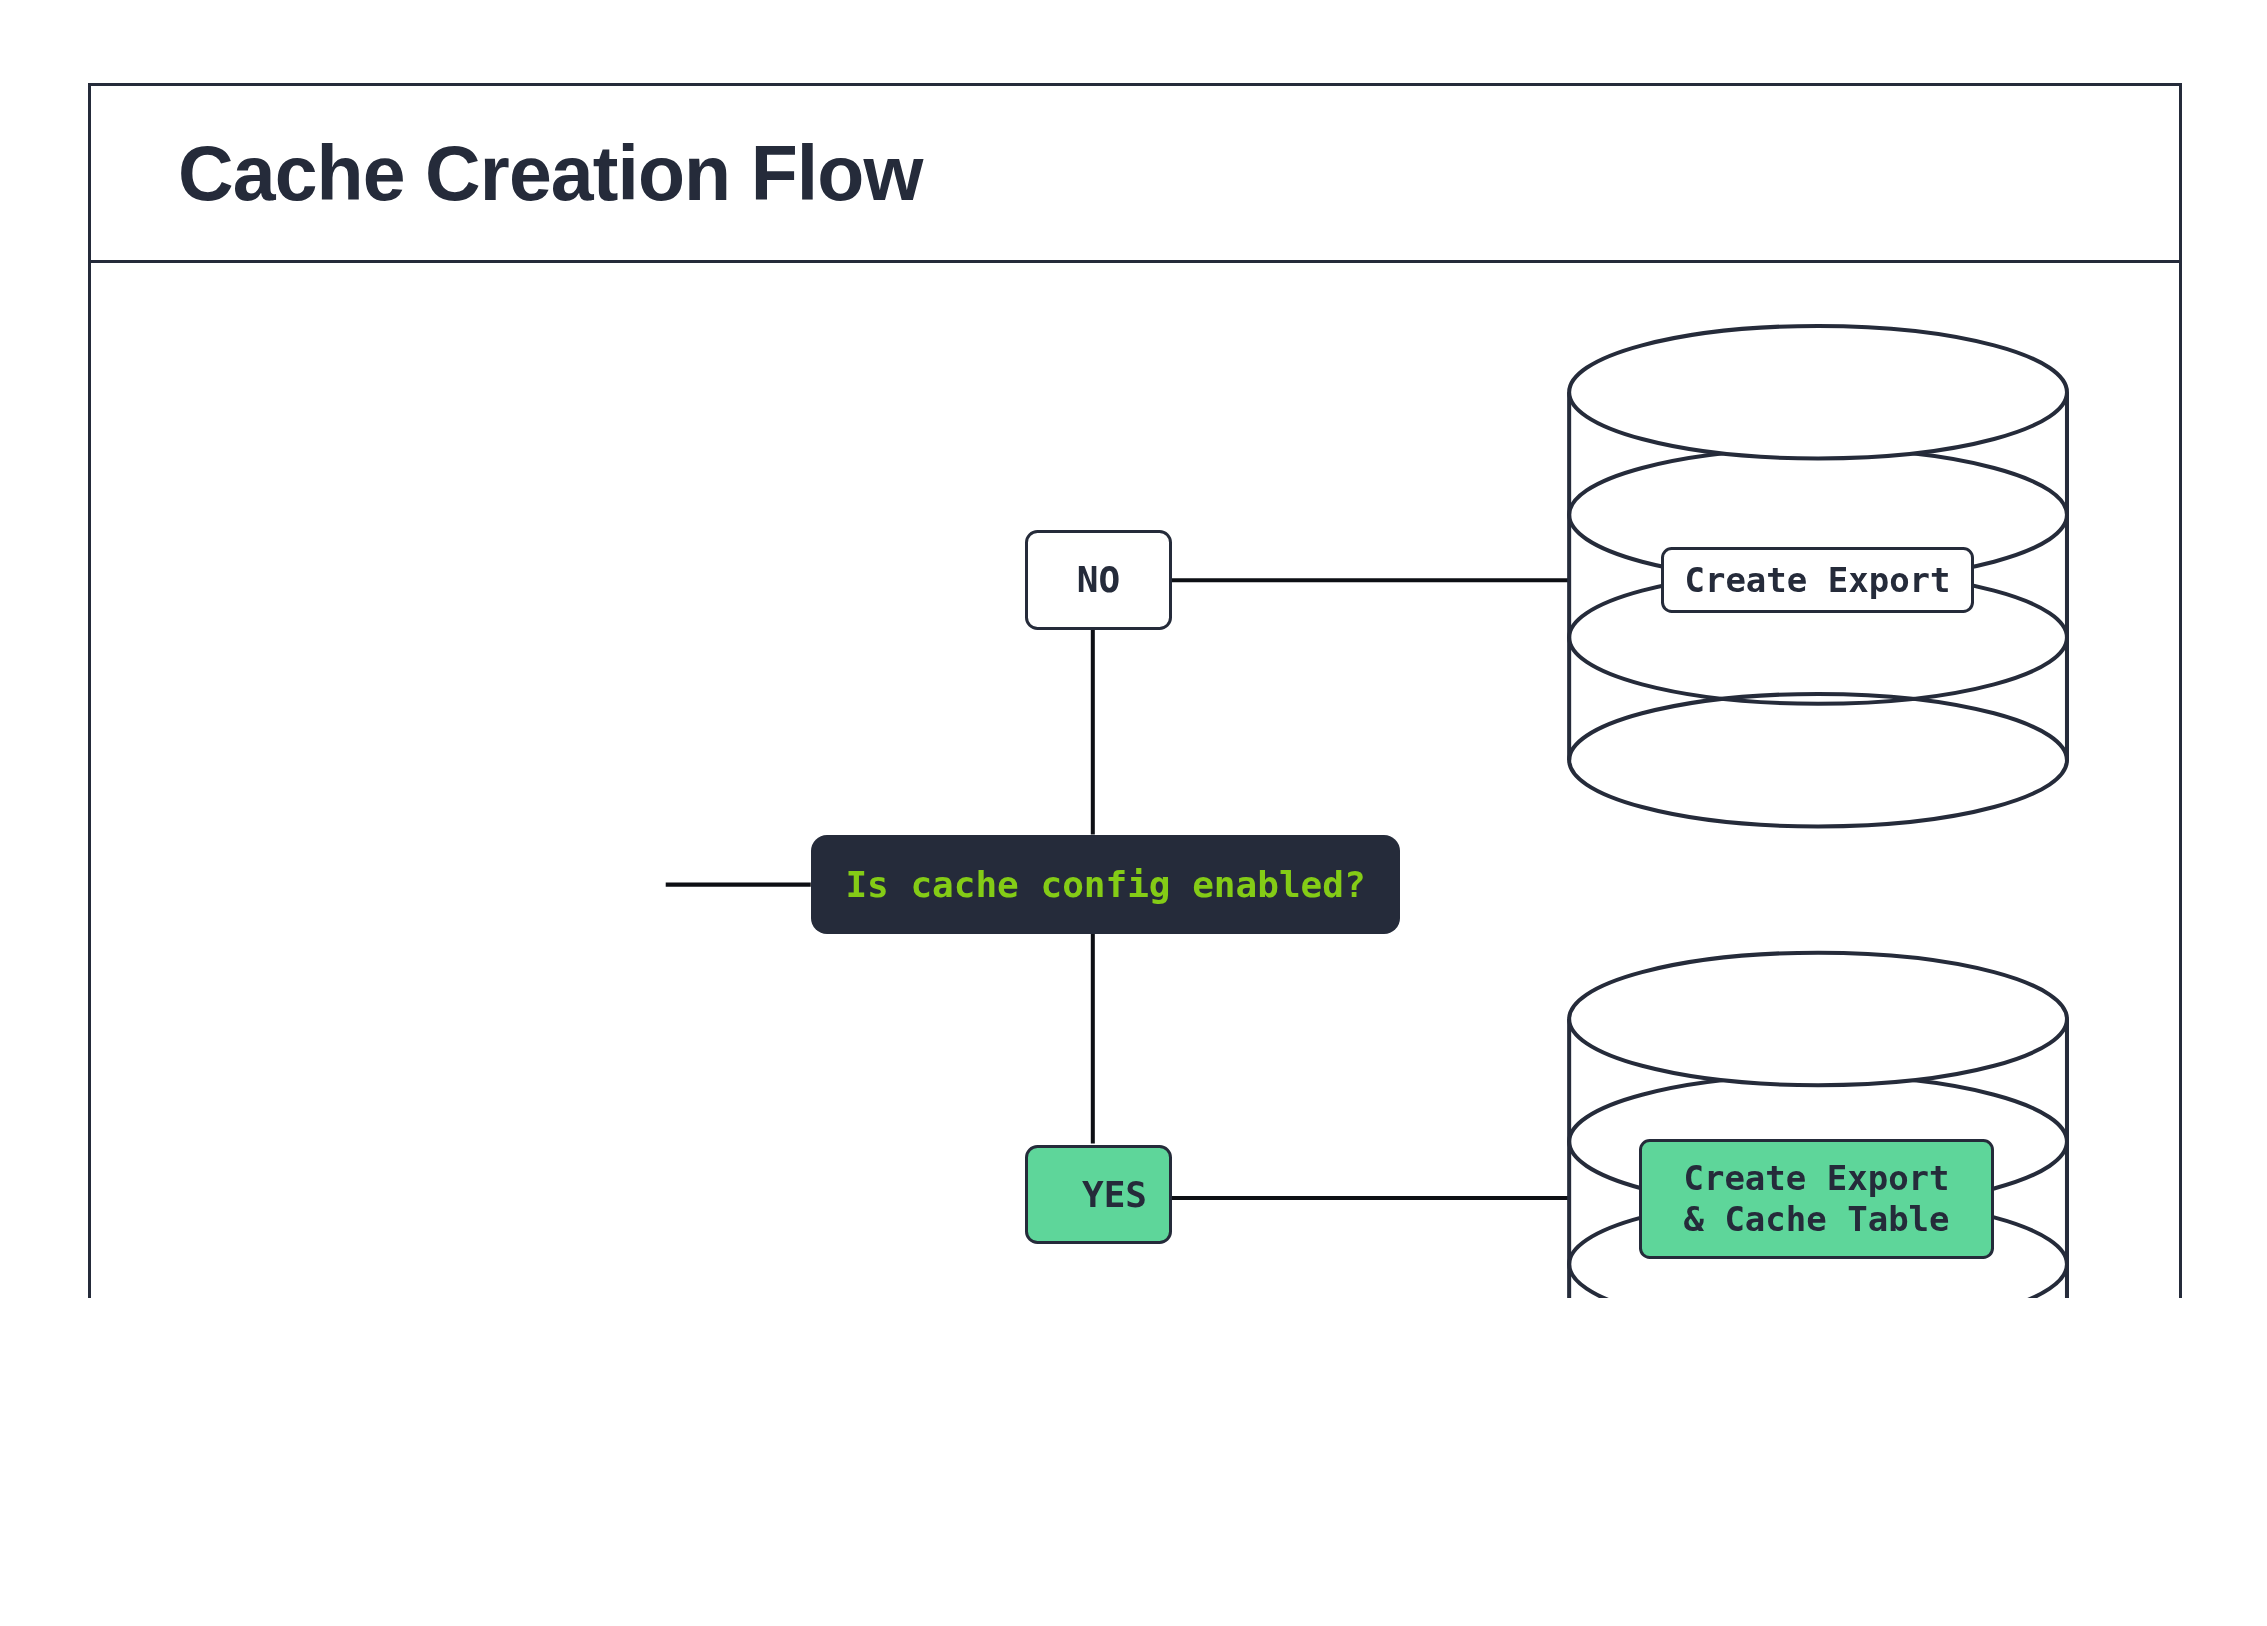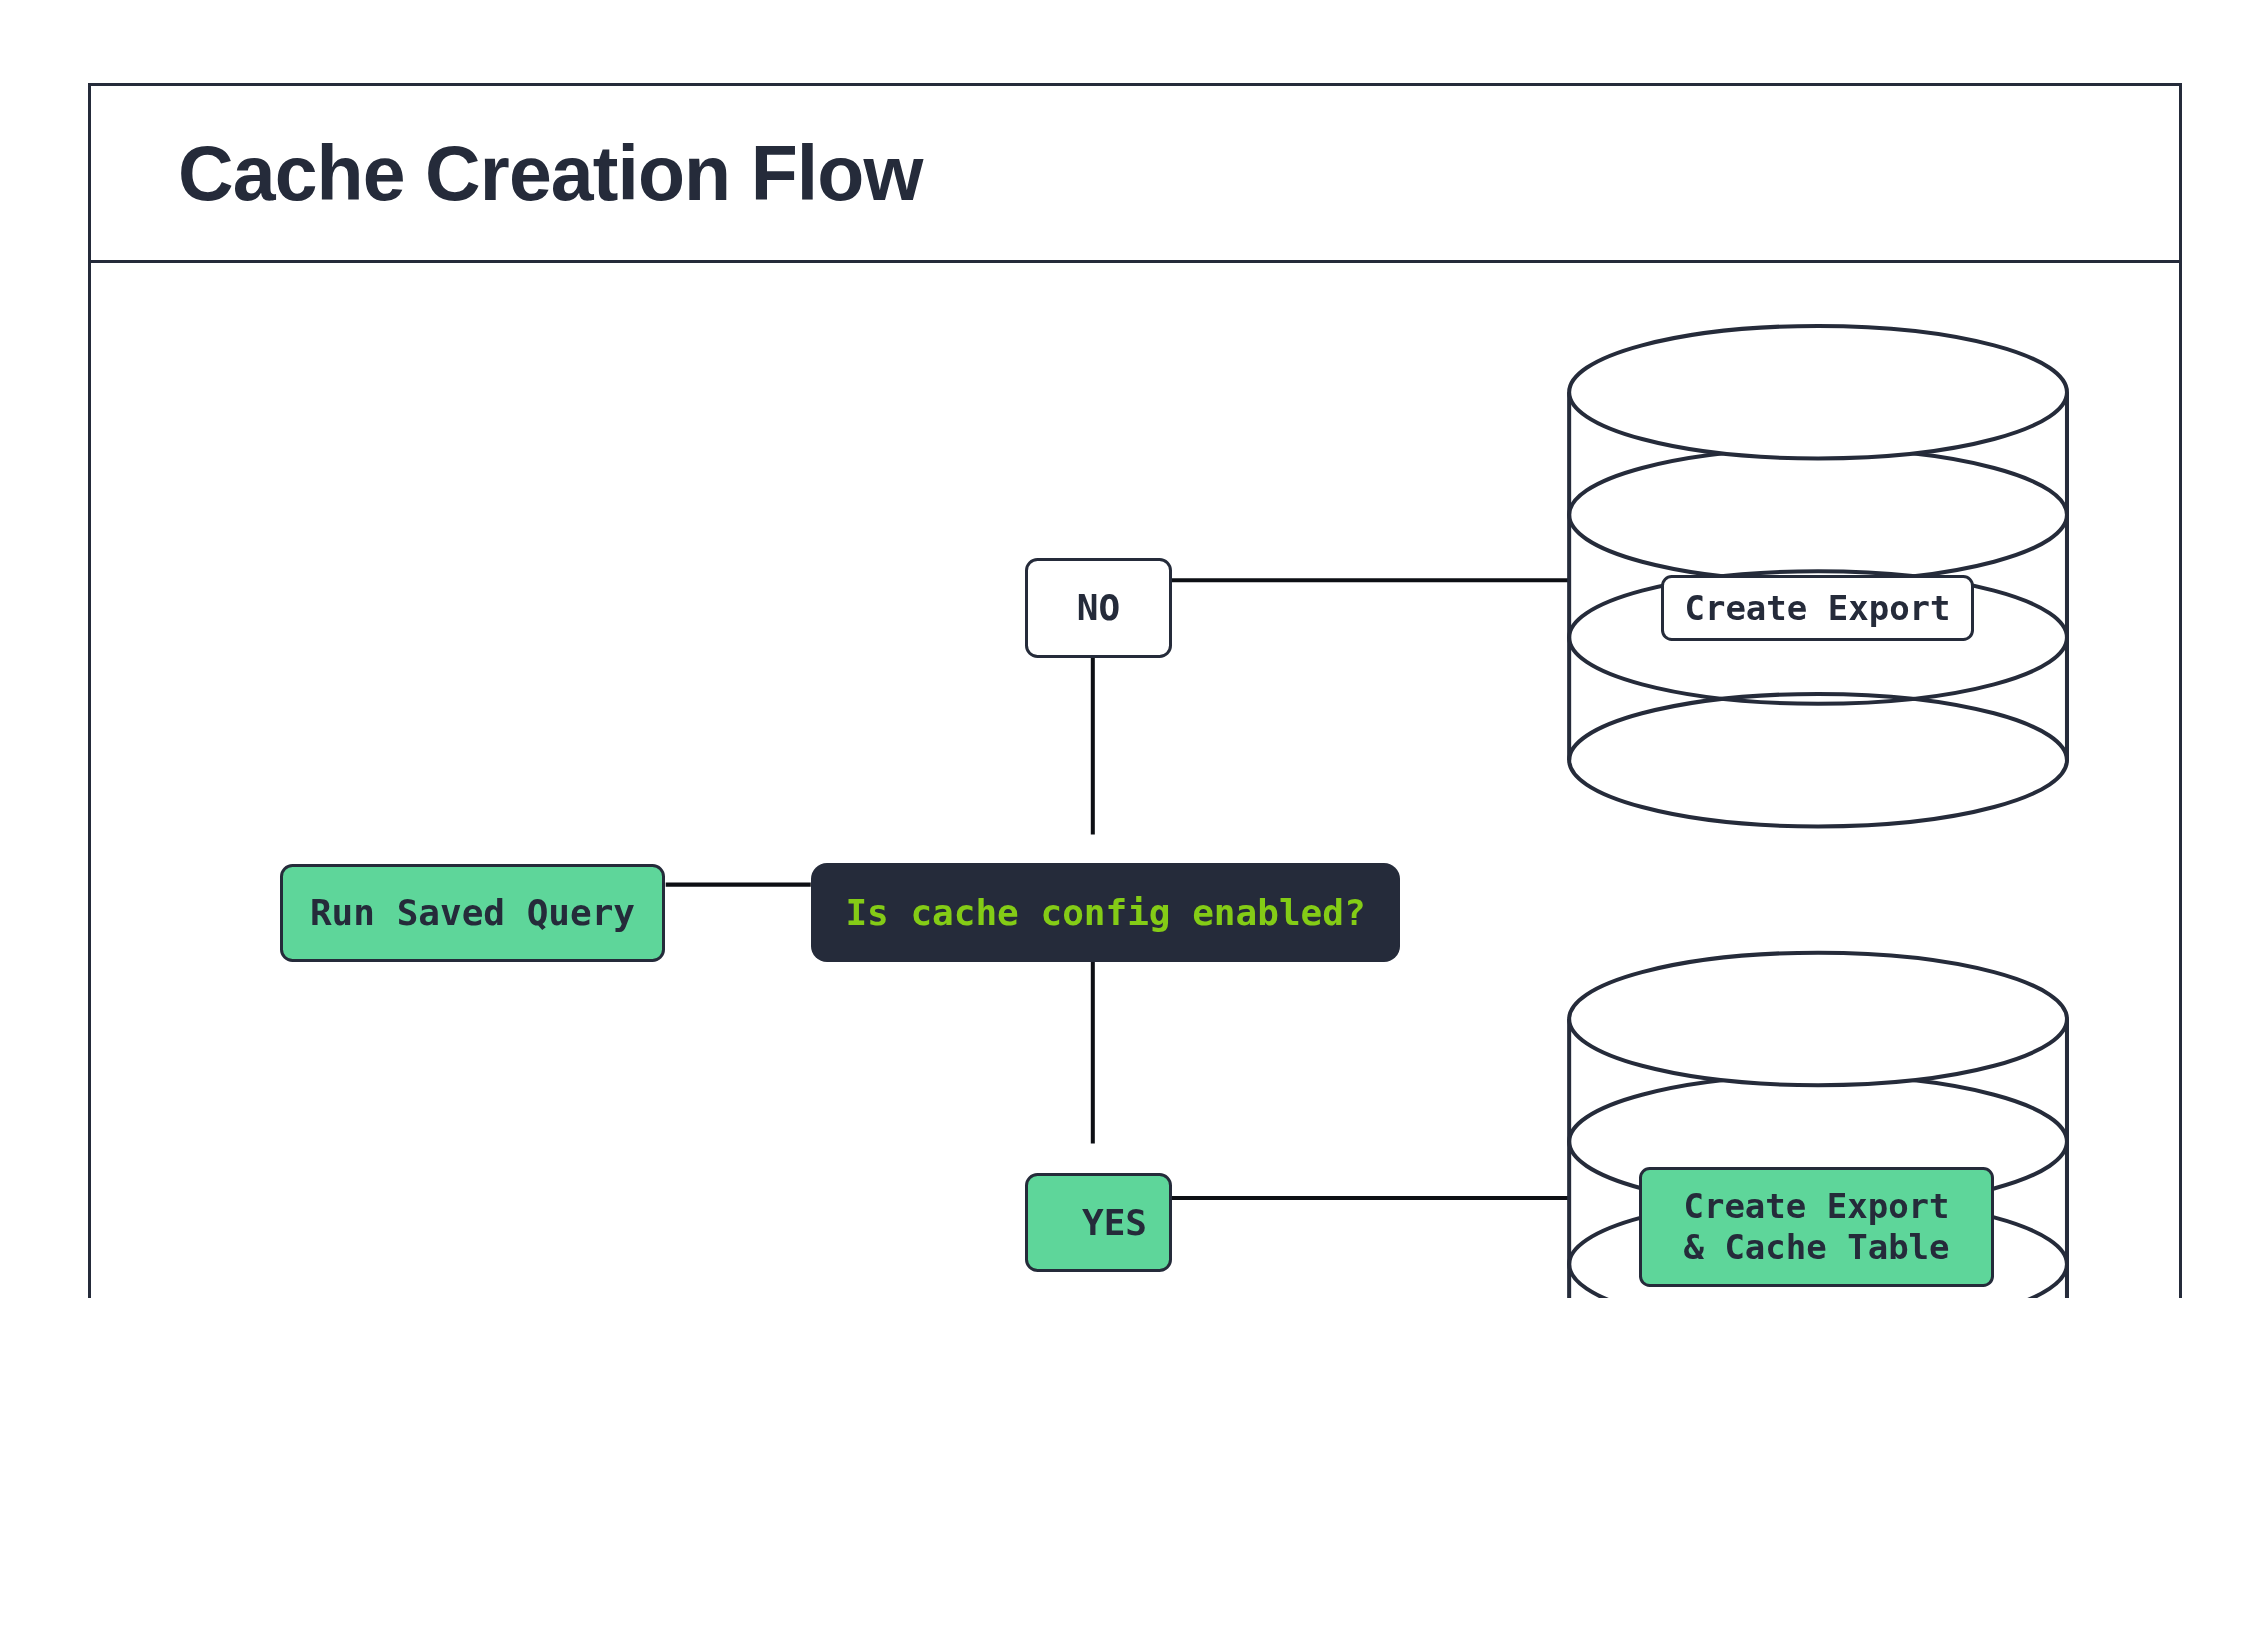--- a/index.html
+++ b/index.html
@@ -59,21 +59,20 @@
     position: absolute;
     box-sizing: border-box;
     display: flex;
     align-items: center;
     justify-content: center;
     text-align: left;
     color: #252b3a;
     font-size: 36px;
     font-weight: 600;
     line-height: 1.2;
-    margin-top: 28px;
   }
   .node.green {
     background: #5ed69a;
     border: 3.6px solid #252b3a;
   }
   .node.white {
     background: #ffffff;
     border: 3.6px solid #252b3a;
   }
   .node.navy {
@@ -119,23 +118,20 @@
     <g fill="none" stroke="#252b3a" stroke-width="4.5">
       <line x1="1752" y1="1138" x2="1752" y2="1549"></line>
       <line x1="2308" y1="1138" x2="2308" y2="1549"></line>
       <ellipse cx="2030" cy="1549" rx="278" ry="74"></ellipse>
       <ellipse cx="2030" cy="1412" rx="278" ry="74"></ellipse>
       <ellipse cx="2030" cy="1275" rx="278" ry="74"></ellipse>
       <ellipse cx="2030" cy="1138" rx="278" ry="74" fill="#ffffff"></ellipse>
     </g>
   </svg>
 
-  <div class="node green run-box">
-    <span>Run Saved Query</span>
-  </div>
 
   <div class="node navy decision">
     <span>Is cache config enabled?</span>
   </div>
 
   <div class="node white no-box">
     <span>NO</span>
   </div>
 
   <div class="node green yes-box">

